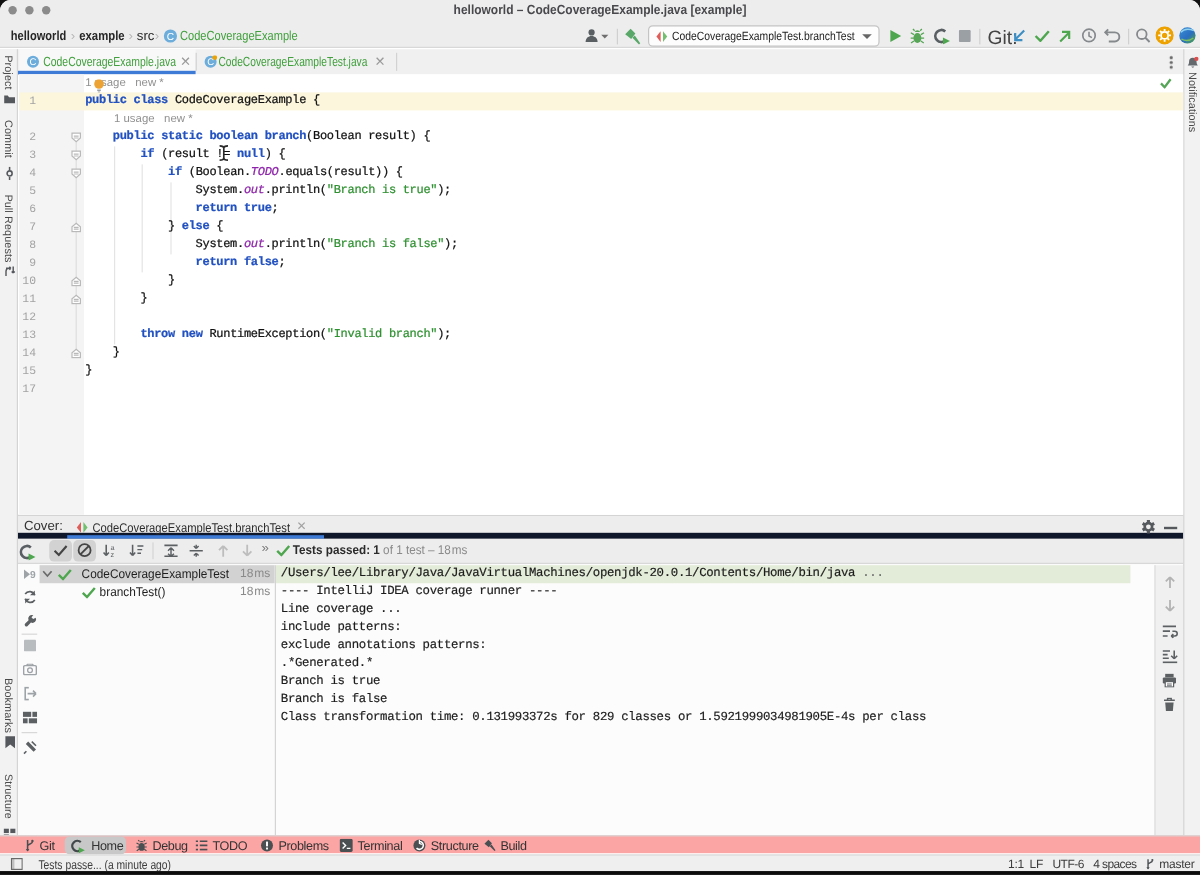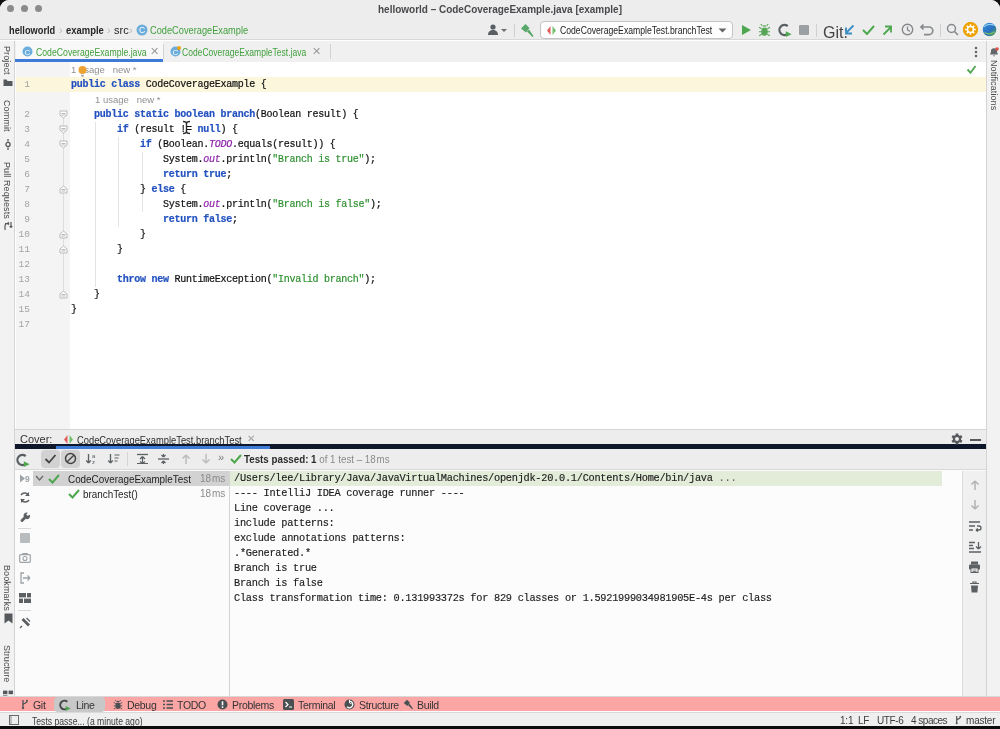--- a/index.html
+++ b/index.html
@@ -456,21 +456,21 @@
         <path d="M3 1v9M3 6c0-2 4-1.5 4-3.5" stroke="#4a4f52" stroke-width="1.3" fill="none"></path>
         <circle cx="7" cy="1.8" r="1" fill="#4a4f52"></circle>
         <path d="M3 10.5l-1.5-2h3z" fill="#4a4f52"></path>
       </svg>
     <div class="twitem" style="left:33px">Git</div>
     <div class="abs" style="left:54px;top:0px;width:51px;height:15px;background:#c8c8c8;border-radius:4px"></div>
     <svg class="ico" style="left:59px;top:2px" width="12" height="12" viewBox="0 0 14 14">
         <path d="M9.7 3.2A5 5 0 1 0 9.7 10.8" fill="none" stroke="#43484b" stroke-width="2.3"></path>
         <path d="M7.8 8.2l5.8 3-5.8 2.8z" fill="#4ea64e"></path>
       </svg>
-    <div class="twitem" style="left:76px">Line</div>
+    <div class="twitem" style="left:76px">Home</div>
     <svg class="ico" style="left:113px;top:2px" width="10" height="11" viewBox="0 0 13 14">
         <g stroke="#4a4f52" stroke-width="1.2" fill="none">
           <path d="M3.6 5.8L1 4.3M3.6 8.8H0.9M3.6 11.2L1.2 12.8M9.4 5.8L12 4.3M9.4 8.8h2.7M9.4 11.2l2.4 1.6M4.2 2.6L2.8 1.2M8.8 2.6l1.4-1.4"></path>
         </g>
         <ellipse cx="6.5" cy="8.7" rx="3.4" ry="4.2" fill="#4a4f52"></ellipse>
         <path d="M4.2 3.6a2.4 2 0 0 1 4.6 0z" fill="#4a4f52"></path>
       </svg>
     <div class="twitem" style="left:127px">Debug</div>
     <svg class="ico" style="left:163px;top:3px" width="10" height="9" viewBox="0 0 10 9">
         <path d="M0 1h2M0 4.5h2M0 8h2M3.5 1H10M3.5 4.5H10M3.5 8H10" stroke="#4a4f52" stroke-width="1.3"></path>

